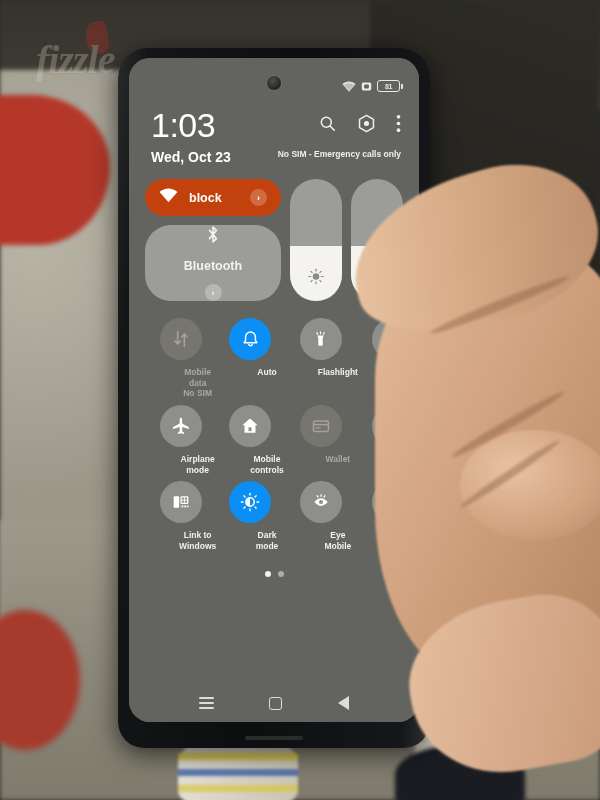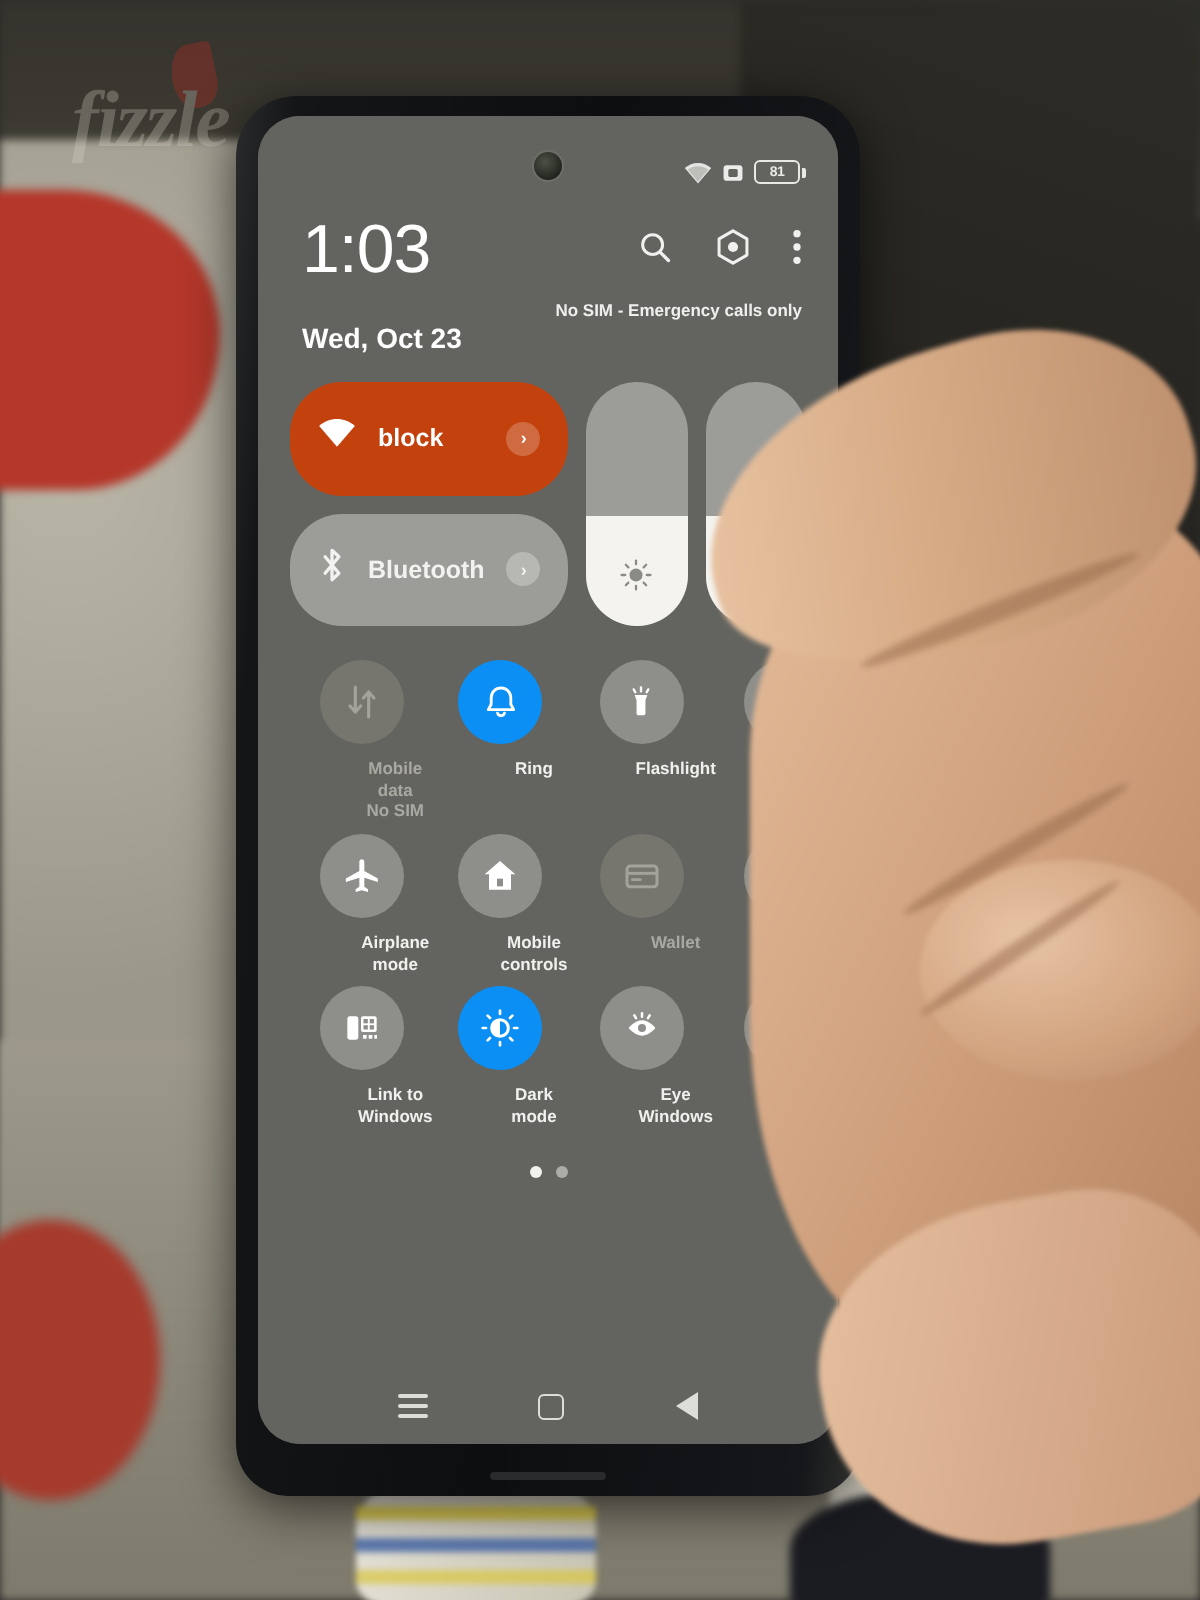--- a/index.html
+++ b/index.html
@@ -163,35 +163,35 @@
   .battery-pct {
     font-size:7px; font-weight:700; color:#e8e8e5; line-height:1;
     letter-spacing:-.3px;
   }
   .battery-tip { width:2px; height:5px; background:#e8e8e5; border-radius:0 1px 1px 0; }
 
   
   #qs-header { display:flex; justify-content:space-between; align-items:flex-start; margin-top:4px; }
   #clock-block { padding-left:6px; }
   #clock-time { font-size:34px; font-weight:400; line-height:1; letter-spacing:-.5px; color:#fff; }
-  #clock-date { font-size:14px; font-weight:700; margin-top:19px; color:#fff; }
+  #clock-date { font-size:14px; font-weight:700; margin-top:7px; color:#fff; }
   #header-right { text-align:right; padding-right:2px; }
   #header-icons { display:flex; gap:20px; align-items:center; justify-content:flex-end; padding-top:6px; }
   .hdr-icon { cursor:pointer; }
   #carrier-text { font-size:8.5px; font-weight:700; margin-top:12px; color:#efefee; white-space:nowrap; }
 
   
   #top-row { display:flex; gap:9px; margin-top:14px; height:122px; }
   #conn-col { display:flex; flex-direction:column; gap:9px; flex:1; }
   .conn-tile {
     flex:1; border-radius:26px; display:flex; align-items:center;
     padding:0 14px; gap:11px; cursor:pointer;
   }
   .conn-tile.on { background:#c2410c; }
-  .conn-tile.off { background:#9c9c98; }
+  .conn-tile.off { background:#9c9c98;flex-direction:column; }
   .conn-label { font-size:12.5px; font-weight:700; flex:1; }
   .conn-tile.on .conn-label { color:#fff; }
   .conn-tile.off .conn-label { color:#f2f2f0; }
   .conn-chev {
     width:17px; height:17px; border-radius:50%;
     display:flex; align-items:center; justify-content:center;
     font-size:9px; font-weight:700;
   }
   .conn-tile.on .conn-chev { background:rgba(255,255,255,.22); color:#fff; }
   .conn-tile.off .conn-chev { background:rgba(255,255,255,.28); color:#f2f2f0; }
@@ -404,21 +404,21 @@
 No SIM</div>
         </div>
 
         <div class="toggle active">
           <div class="toggle-circle">
             <svg width="19" height="19" viewBox="0 0 24 24">
               <path d="M12 2.5a6.2 6.2 0 0 0-6.2 6.2v4.1L4 16.2h16l-1.8-3.4V8.7A6.2 6.2 0 0 0 12 2.5z" fill="none" stroke="#fff" stroke-width="1.8" stroke-linejoin="round"></path>
               <path d="M9.8 18.4a2.3 2.3 0 0 0 4.4 0" fill="none" stroke="#fff" stroke-width="1.8" stroke-linecap="round"></path>
             </svg>
           </div>
-          <div class="toggle-label">Ring</div>
+          <div class="toggle-label">Auto</div>
         </div>
 
         <div class="toggle">
           <div class="toggle-circle">
             <svg width="19" height="19" viewBox="0 0 24 24">
               <path d="M8 7h8l-1.2 3.2v8.4c0 .7-.6 1.2-1.3 1.2h-3c-.7 0-1.3-.5-1.3-1.2v-8.4z" fill="#fff"></path>
               <g stroke="#fff" stroke-width="1.5" stroke-linecap="round">
                 <line x1="12" y1="2.2" x2="12" y2="4.6"></line>
                 <line x1="7.4" y1="3.4" x2="8.4" y2="5.2"></line>
                 <line x1="16.6" y1="3.4" x2="15.6" y2="5.2"></line>
@@ -528,21 +528,21 @@
               <path d="M12 7.4c-4.4 0-8 4.6-8 4.6s3.6 4.6 8 4.6 8-4.6 8-4.6-3.6-4.6-8-4.6z" fill="#fff"></path>
               <circle cx="12" cy="12" r="2.4" fill="#8e8e8a"></circle>
               <g stroke="#fff" stroke-width="1.5" stroke-linecap="round">
                 <line x1="12" y1="3.2" x2="12" y2="5.2"></line>
                 <line x1="7.4" y1="4.4" x2="8.4" y2="6.1"></line>
                 <line x1="16.6" y1="4.4" x2="15.6" y2="6.1"></line>
               </g>
             </svg>
           </div>
           <div class="toggle-label">Eye
-Windows</div>
+Mobile</div>
         </div>
 
         <div class="toggle">
           <div class="toggle-circle">
             <svg width="20" height="20" viewBox="0 0 24 24">
               <path d="M12 2.4c3 2.6 4.6 6.2 4.6 10.2l-1.8 3.2H9.2L7.4 12.6C7.4 8.6 9 5 12 2.4z" fill="#fff"></path>
               <circle cx="12" cy="9.4" r="1.8" fill="#8e8e8a"></circle>
               <path d="M7.2 14.2 5 17.4l3-0.6M16.8 14.2 19 17.4l-3-0.6" fill="#fff"></path>
               <path d="M10.6 18.2h2.8l-1.4 3z" fill="#fff"></path>
             </svg>

